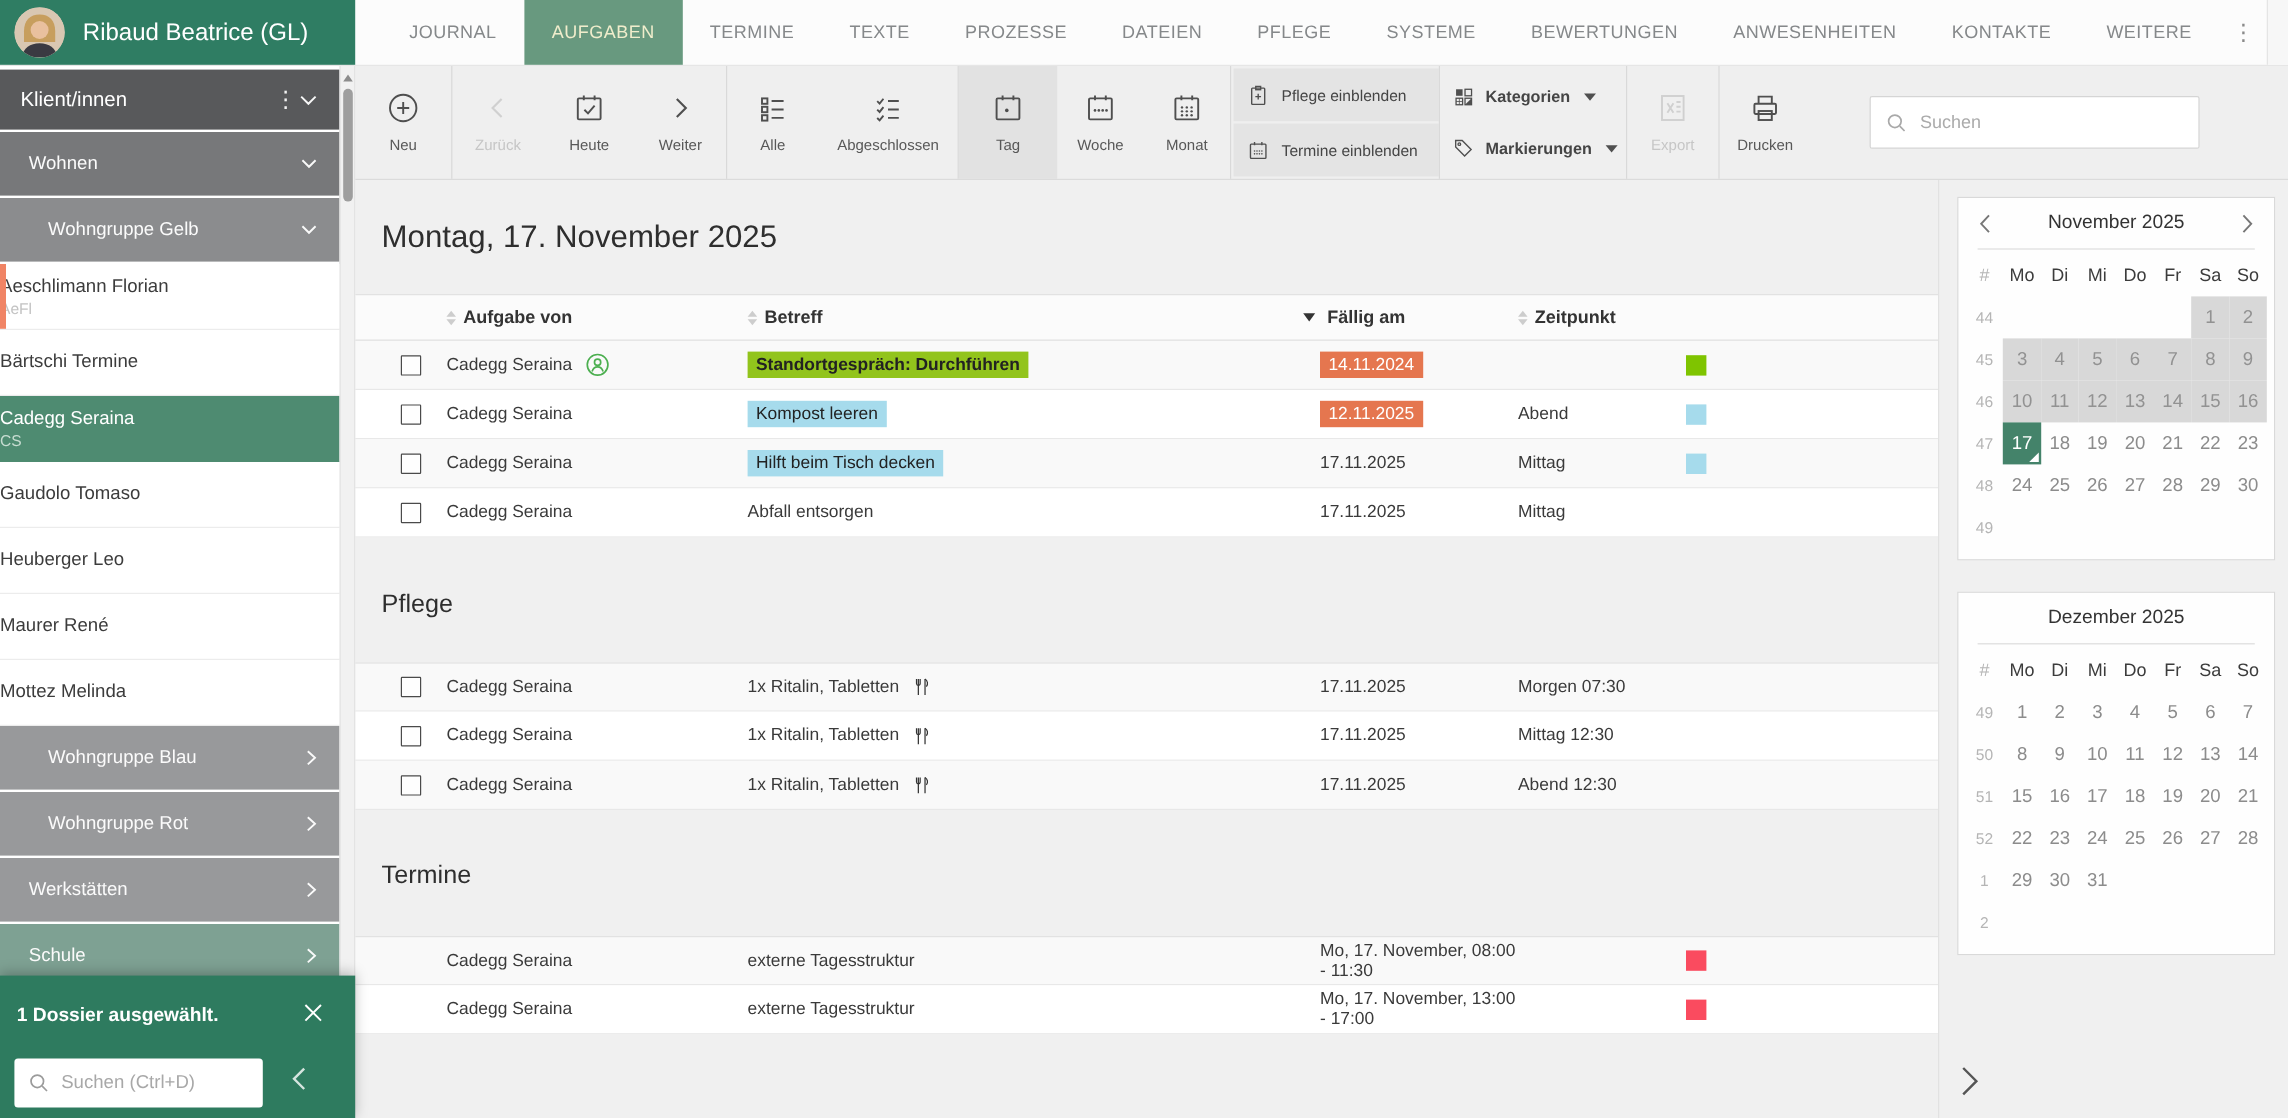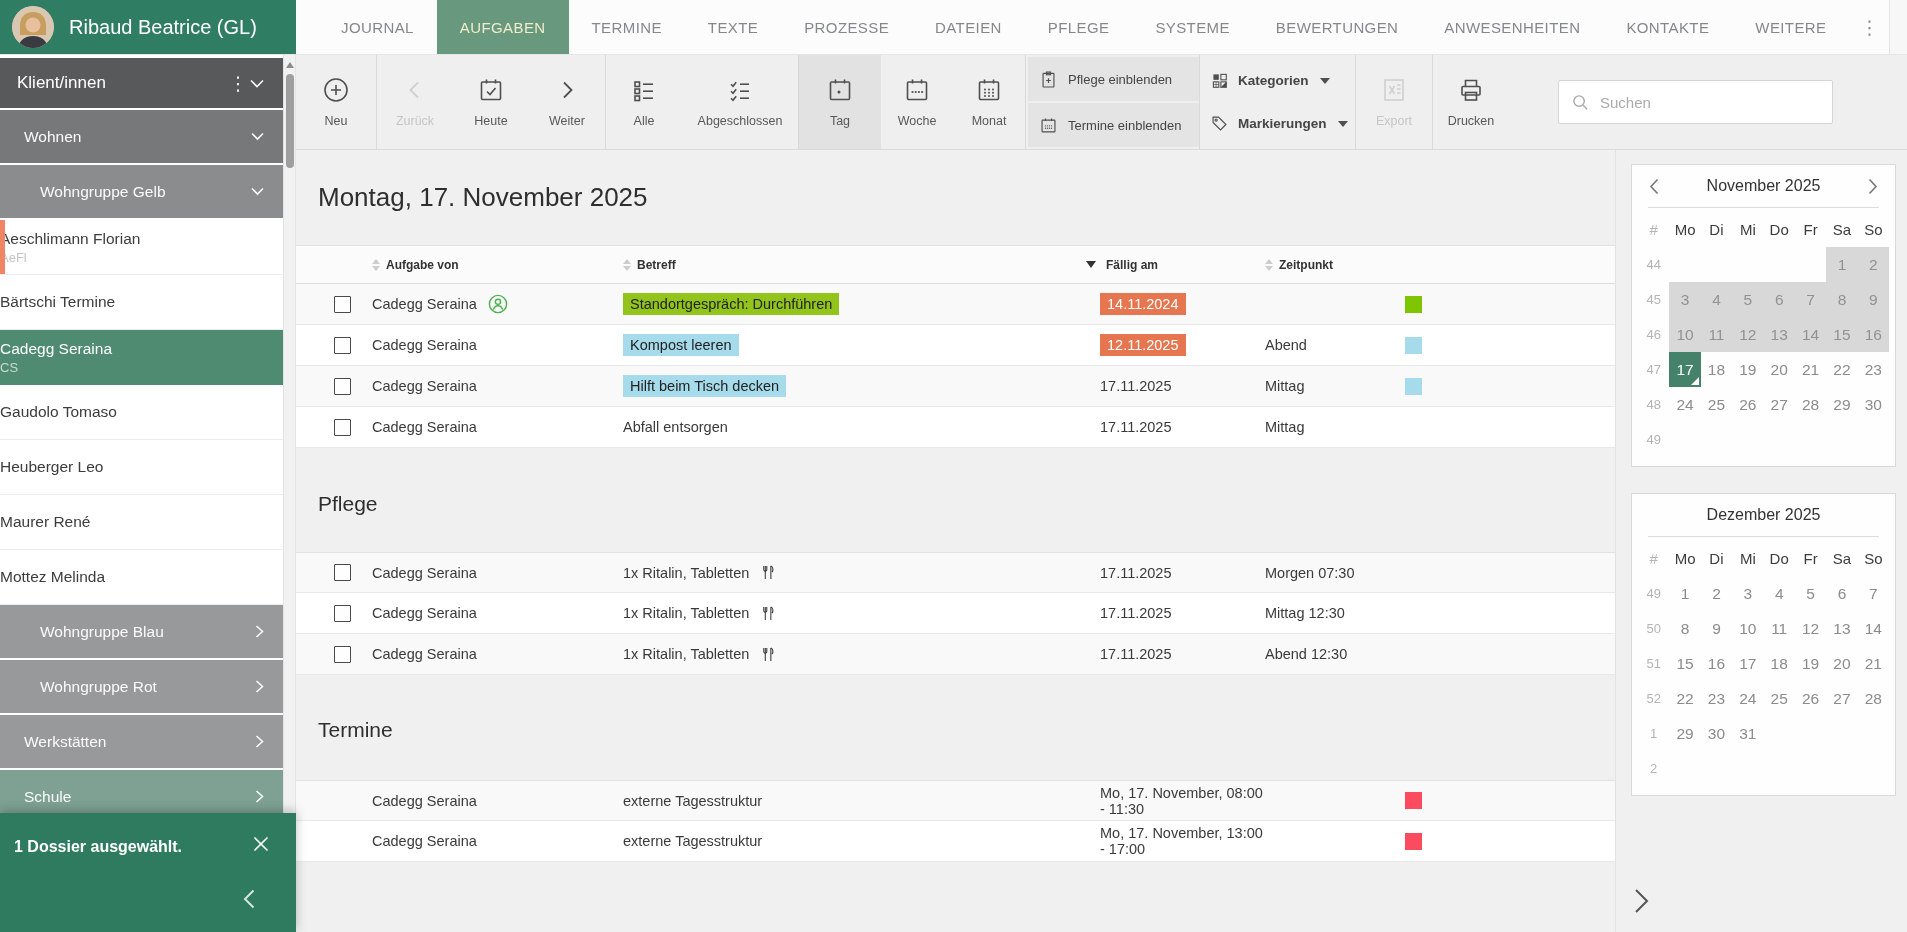--- a/index.html
+++ b/index.html
@@ -73,21 +73,21 @@
 
   
   .main { position:absolute; left:296px; top:150px; right:0; bottom:0; background:#F0F0F0; }
   .content { position:absolute; left:0; top:0; width:1319px; }
   .date-heading { margin:32px 0 0 22px; font-size:26px; font-weight:400; color:#2E2E2E; height:36px; }
   .section-heading { margin:44px 0 0 22px; font-size:21px; font-weight:400; color:#2E2E2E; height:28px; }
   .section-heading.sh2 { margin-top:43px; }
 
   .ttable { width:100%; }
   .thead, .trow { display:grid; grid-template-columns:38px 251px 463px 179px 140px 26px 1fr; align-items:center; padding-left:38px; }
-  .thead { margin-top:27px; height:39px; background:#FBFBFB; border-top:1px solid #E2E2E2; border-bottom:1px solid #DCDCDC; font-size:12px; font-weight:bold; color:#333; }
+  .thead { margin-top:27px; height:39px; background:#FBFBFB; border-top:1px solid #E2E2E2; border-bottom:1px solid #DCDCDC; font-size:15px; font-weight:bold; color:#333; }
   .ttable.flush { margin-top:32px; }
   .ttable.flush2 { margin-top:34px; }
   .ttable.flush .trow:first-child, .ttable.flush2 .trow:first-child { border-top:1px solid #E2E2E2; }
   .trow { height:41px; background:#FFFFFF; border-bottom:1px solid #E8E8E8; font-size:14.5px; color:#3A3A3A; }
   .trow.alt { background:#F9F9F9; }
   .hcell { display:flex; align-items:center; gap:6px; }
   .sort { display:inline-flex; flex-direction:column; gap:2px; }
   .sort i { display:block; width:0; height:0; border-left:4px solid transparent; border-right:4px solid transparent; }
   .sort .up { border-bottom:5px solid #CDCDCD; }
   .sort .dn { border-top:5px solid #CDCDCD; }
@@ -494,20 +494,29 @@
   <div class="scroll-thumb"></div>
 </div>
 
 <div class="overlay">
   <div class="overlay-msg">1 Dossier ausgewählt.</div>
   <div class="overlay-close">
     <svg width="16" height="16" viewBox="0 0 16 16" fill="none" stroke="#FFFFFF" stroke-width="1.6">
         <path d="M1.5 1.5l13 13M14.5 1.5l-13 13"></path>
       </svg>
   </div>
+  <div class="overlay-search">
+    <span>
+        <svg viewBox="0 0 20 20" width="19" height="19" fill="none" stroke="#9B9B9B" stroke-width="1.5">
+          <circle cx="8.5" cy="8.5" r="5.5"></circle>
+          <path d="M12.8 12.8L17 17"></path>
+        </svg>
+      </span>
+    <input type="text" placeholder="Suchen (Ctrl+D)" style="">
+  </div>
   <div class="overlay-chev">
     <svg width="12" height="20" viewBox="0 0 12 20" fill="none" stroke="rgba(255,255,255,.8)" stroke-width="2">
         <path d="M10.5 1.5L2 10l8.5 8.5"></path>
       </svg>
   </div>
 </div>
 
 <div class="main">
   <div class="content">
     <div class="date-heading">Montag, 17. November 2025</div>
@@ -552,21 +561,21 @@
               <span class="who">Cadegg Seraina</span>
               <span class="person-ic">
                 <svg width="20" height="20" viewBox="0 0 20 20" fill="none" stroke="#4CAF50" stroke-width="1.4">
                   <circle cx="10" cy="10" r="8.6"></circle>
                   <circle cx="10" cy="7.8" r="2.6"></circle>
                   <path d="M5.4 15.6c.8-2.6 2.5-3.9 4.6-3.9s3.8 1.3 4.6 3.9"></path>
                 </svg>
               </span>
             </div>
             <div class="c c3">
-              <span class="chip" style="background: rgb(146, 196, 28);">Standortgespräch: Durchführen</span>
+              <span class="chip" style="background: rgb(146, 196, 28); font-weight: bold;">Standortgespräch: Durchführen</span>
             </div>
             <div class="c c4">
               <span class="due-chip" style="background: rgb(229, 118, 79);">14.11.2024</span>
             </div>
             <div class="c c5"></div>
             <div class="c c6">
               <span class="sq" style="background: rgb(127, 196, 0);"></span>
             </div>
             <div class="c"></div>
           </div>

